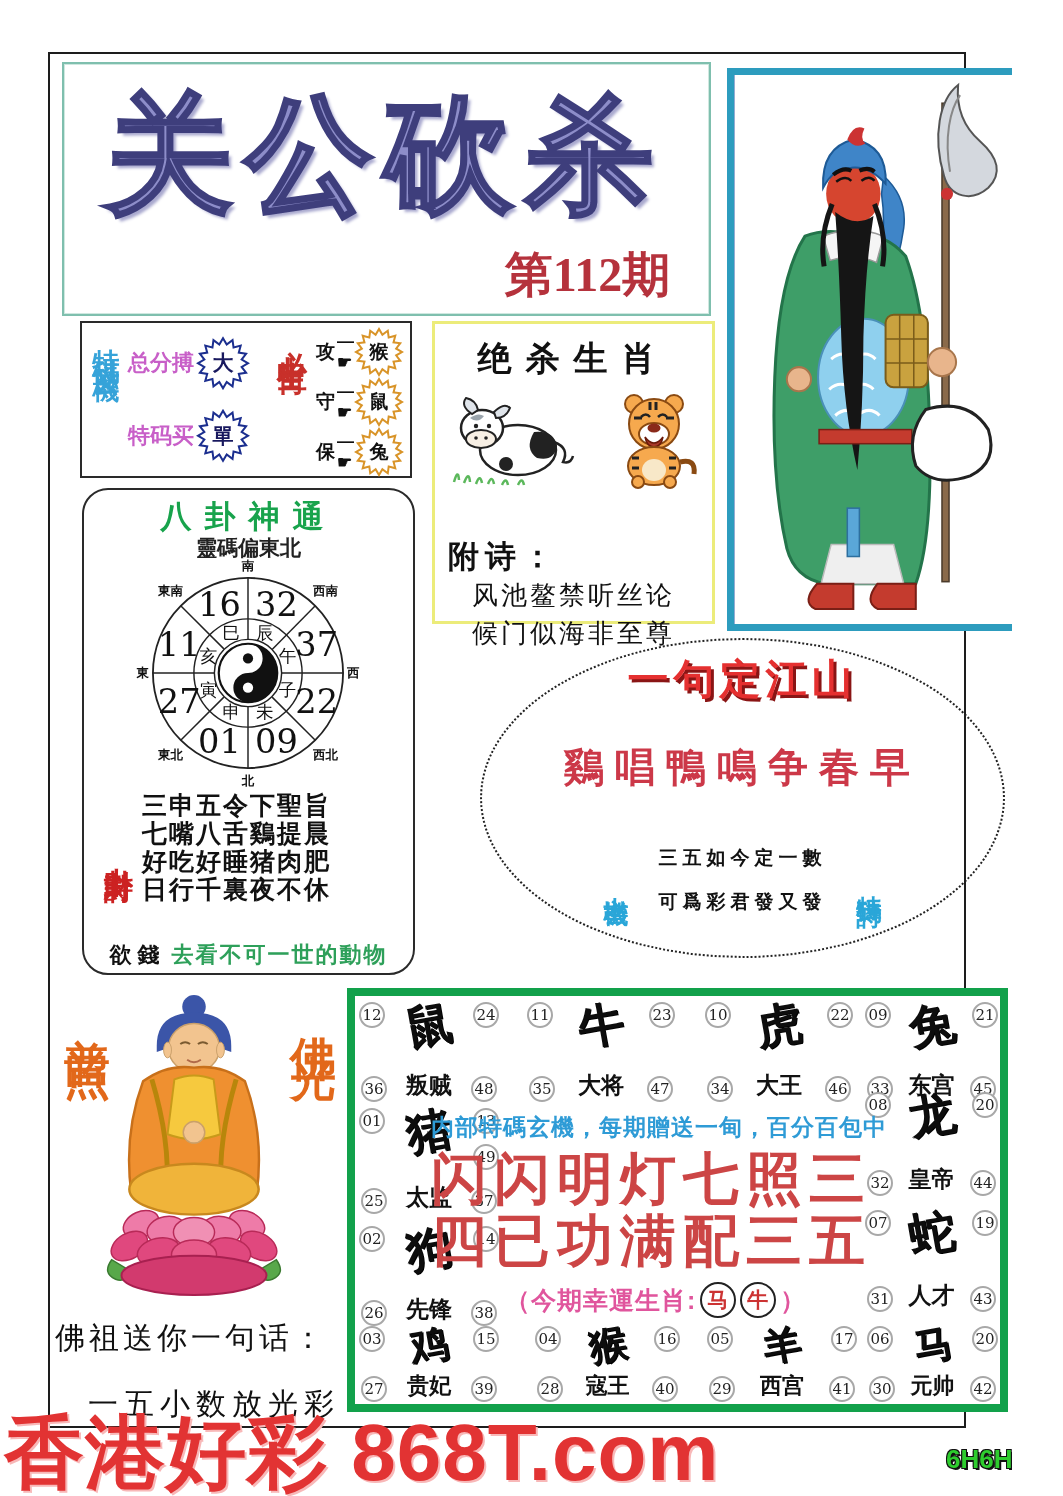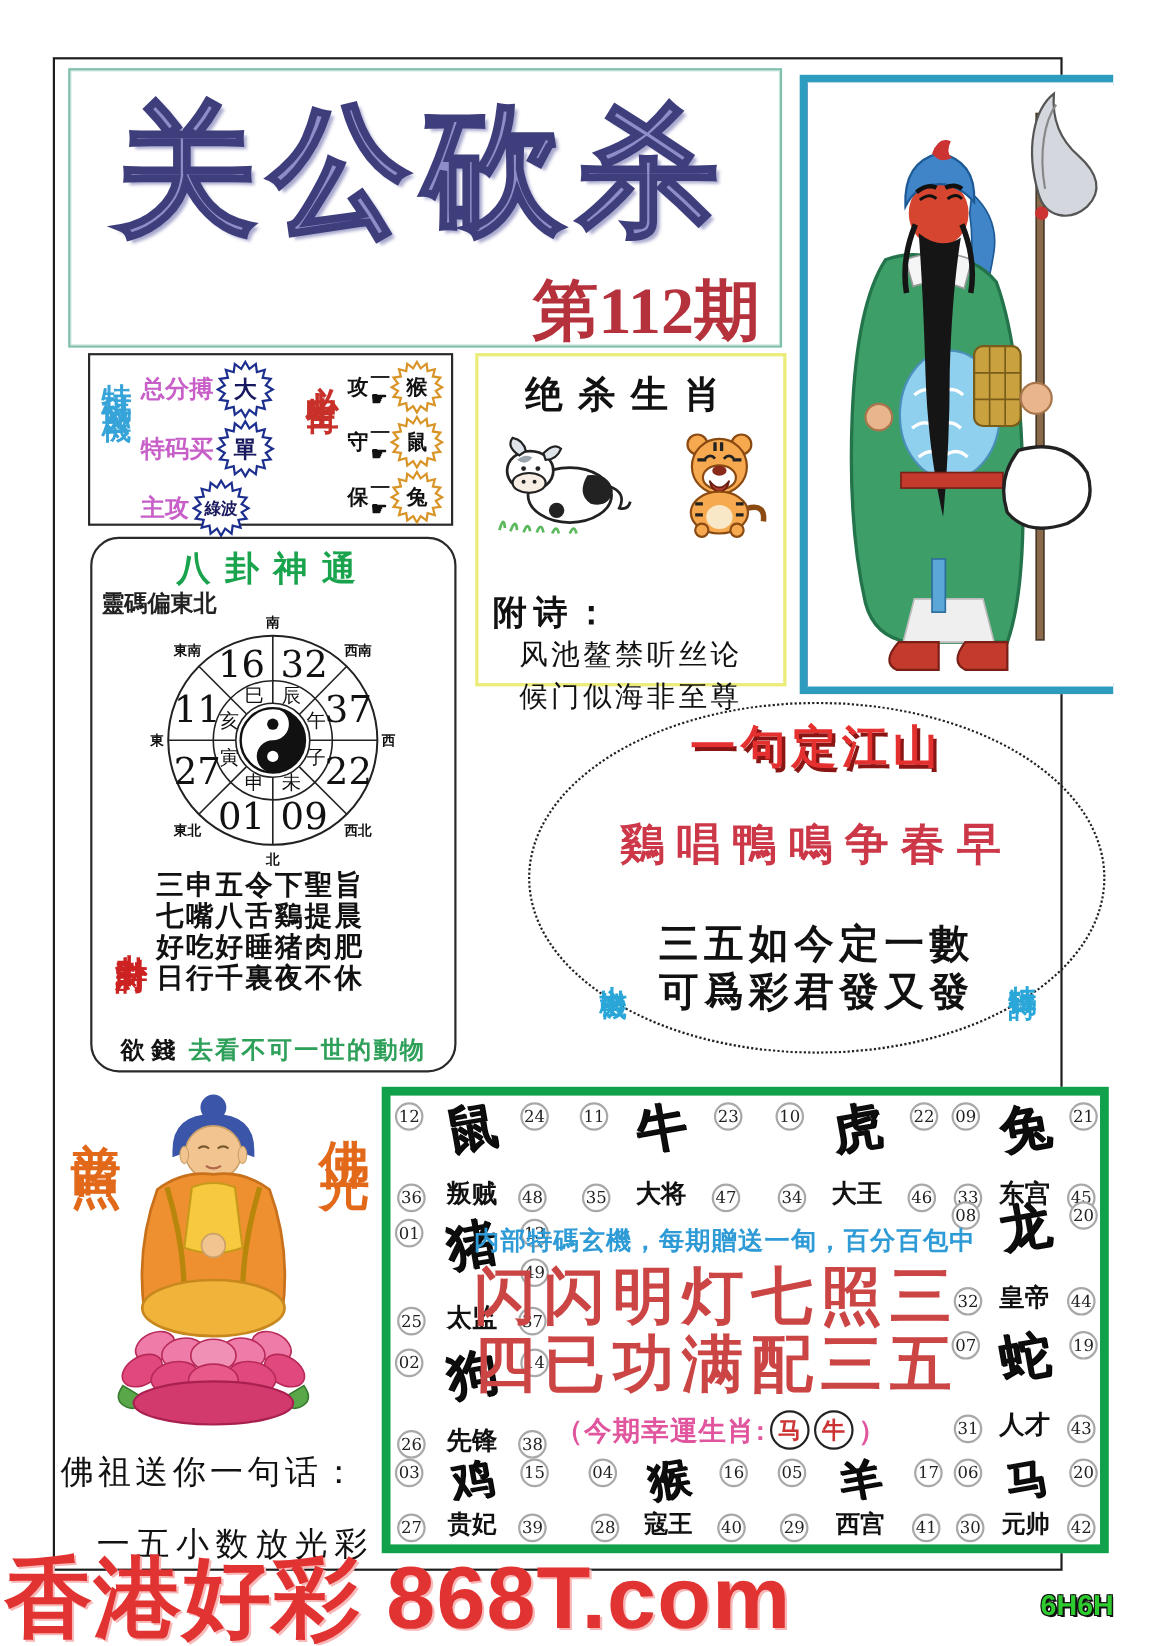--- a/index.html
+++ b/index.html
@@ -9,21 +9,21 @@
   .abs{position:absolute;}
   .vert{writing-mode:vertical-rl;text-orientation:upright;}
 
   
   #outer-border{left:48px;top:52px;width:914px;height:1372px;border:2px solid #1d1d1d;}
 
   
   #title-box{left:62px;top:62px;width:645px;height:250px;border:2px solid #7fbfae;box-shadow:inset 0 0 0 1px #cfe8e0;}
   #main-title{left:80px;top:70px;width:610px;text-align:center;font-size:128px;font-weight:900;letter-spacing:12px;
       color:#8d8dc9;-webkit-text-stroke:3px #3e3e7c;text-shadow:4px 4px 3px #a9a9cf;font-family:"Liberation Serif",serif;white-space:nowrap;}
-  #issue{left:480px;top:243px;width:215px;text-align:center;font-size:60px;font-weight:bold;color:#b5323c;font-family:"Liberation Serif",serif;}
+  #issue{left:480px;top:243px;width:215px;text-align:center;font-size:48px;font-weight:bold;color:#b5323c;font-family:"Liberation Serif",serif;}
 
   
   #guan-box{left:727px;top:68px;width:283px;height:549px;border:7px solid #2d9cbe;box-shadow:inset 0 0 0 3px #1c4f9f;background:#fff;}
   #guan-box svg{display:block;width:100%;height:100%;}
 
   
   #tema-box{left:80px;top:321px;width:332px;height:157px;border:2px solid #2a2a2a;display:flex;align-items:stretch;padding:4px 6px;box-sizing:border-box;gap:4px;}
   .tema-vlabel{font-size:27px;font-weight:900;color:#36a3d9;letter-spacing:9px;display:flex;align-items:center;font-family:"Liberation Serif",serif;}
   #tema-rows{display:flex;flex-direction:column;justify-content:space-around;width:152px;text-align:center;}
   .tema-row{display:flex;align-items:center;gap:2px;}
@@ -36,21 +36,21 @@
   .burst.orange>span{color:#111;font-size:19px;}
   .bizhong-vlabel{font-size:30px;font-weight:900;color:#c8302a;letter-spacing:5px;display:flex;align-items:center;font-family:"Liberation Serif",serif;}
   #bizhong-rows{display:flex;flex-direction:column;justify-content:space-around;flex:1;}
   .bz-row{display:flex;align-items:center;justify-content:flex-end;gap:2px;}
   .bz-row .lab{font-size:19px;font-weight:bold;color:#111;}
   .pointer{font-size:17px;color:#111;font-weight:bold;letter-spacing:-2px;}
 
   
   #bagua-box{left:82px;top:488px;width:333px;height:487px;border:2px solid #2a2a2a;border-radius:26px;box-sizing:border-box;}
   #bagua-title{left:92px;top:496px;width:313px;text-align:center;font-size:31px;font-weight:900;color:#18a34c;letter-spacing:13px;font-family:"Liberation Serif",serif;}
-  #bagua-sub{left:92px;top:534px;width:313px;font-size:21px;font-weight:bold;color:#222;font-family:"Liberation Serif",serif;}
+  #bagua-sub{left:92px;top:534px;width:313px;text-align:center;font-size:21px;font-weight:bold;color:#222;font-family:"Liberation Serif",serif;}
   #bagua-circle{left:131px;top:556px;}
   #bagua-poem{left:104px;top:792px;display:flex;gap:8px;align-items:center;}
   #poem-label{font-size:29px;font-weight:900;color:#cc2222;letter-spacing:2px;line-height:30px;font-family:"Liberation Serif",serif;}
   #poem-lines{font-size:25px;font-weight:bold;color:#111;line-height:28px;letter-spacing:2px;font-family:"Liberation Serif",serif;white-space:nowrap;}
   #bagua-provider{left:92px;top:906px;width:313px;text-align:center;font-size:26px;font-weight:900;color:#cc44aa;letter-spacing:7px;font-family:"Liberation Serif",serif;}
   #bagua-yuqian{left:92px;top:940px;width:313px;text-align:center;font-size:22px;font-weight:bold;font-family:"Liberation Serif",serif;white-space:nowrap;}
   #bagua-yuqian .yl{color:#111;letter-spacing:6px;margin-right:6px;}
   #bagua-yuqian .yt{color:#2ea05a;letter-spacing:2px;}
 
   
@@ -59,21 +59,21 @@
   #juesha-animals{left:444px;top:390px;width:260px;display:flex;justify-content:space-between;align-items:flex-end;}
   #fushi{left:448px;top:536px;font-size:31px;font-weight:bold;color:#111;letter-spacing:6px;font-family:"Liberation Serif",serif;}
   .fushi-line{left:472px;font-size:26px;color:#111;letter-spacing:3px;font-family:"Liberation Serif",serif;white-space:nowrap;}
 
   
   #oval{left:480px;top:638px;width:525px;height:320px;border:2.5px dotted #222;border-radius:50%;box-sizing:border-box;}
   #oval-title{left:480px;top:652px;width:525px;text-align:center;font-size:41px;font-weight:900;color:#e53030;letter-spacing:5px;text-shadow:3px 3px 0 #8a1515;}
   #oval-line{left:480px;top:740px;width:525px;text-align:center;font-size:40px;font-weight:bold;color:#cc3848;letter-spacing:11px;font-family:"Liberation Serif",serif;white-space:nowrap;}
   #oval-bottom{left:500px;top:836px;width:485px;display:flex;justify-content:center;align-items:center;gap:26px;}
   .oval-vlabel{font-size:25px;font-weight:900;color:#2aa6d8;letter-spacing:3px;font-family:"Liberation Serif",serif;}
-  #oval-lines{font-size:36px;font-weight:bold;color:#111;line-height:44px;letter-spacing:5px;font-family:"Liberation Serif",serif;white-space:nowrap;}
+  #oval-lines{font-size:19px;font-weight:bold;color:#111;line-height:44px;letter-spacing:5px;font-family:"Liberation Serif",serif;white-space:nowrap;}
 
   
   #puzhao{left:56px;top:1000px;font-size:46px;font-weight:900;color:#e2681a;letter-spacing:18px;font-family:"Liberation Serif",serif;}
   #foguang{left:282px;top:1000px;font-size:46px;font-weight:900;color:#e2681a;letter-spacing:18px;font-family:"Liberation Serif",serif;}
   #buddha-svg{left:96px;top:984px;}
   #buddha-msg-label{left:55px;top:1318px;font-size:30px;color:#111;letter-spacing:4px;font-family:"Liberation Serif",serif;}
   #buddha-msg{left:88px;top:1384px;font-size:30px;color:#111;letter-spacing:6px;font-family:"Liberation Serif",serif;}
 
   
   #green-box{left:347px;top:988px;width:661px;height:424px;border:8px solid #12a14b;box-sizing:border-box;background:#fff;}
@@ -155,26 +155,20 @@
         <span class="burst">
             <span>大</span>
           </span>
       </div>
       <div class="tema-row">
         <span class="lab">特码买</span>
         <span class="burst">
             <span>單</span>
           </span>
       </div>
-      <div class="tema-row">
-        <span class="lab">主攻</span>
-        <span class="burst wide">
-            <span>綠波</span>
-          </span>
-      </div>
     </div>
     <div class="bizhong-vlabel vert">必中生肖</div>
     <div id="bizhong-rows">
       <div class="bz-row">
         <span class="lab">攻</span>
         <span class="pointer">—☛</span>
         <span class="burst orange">
             <span>猴</span>
           </span>
       </div>

